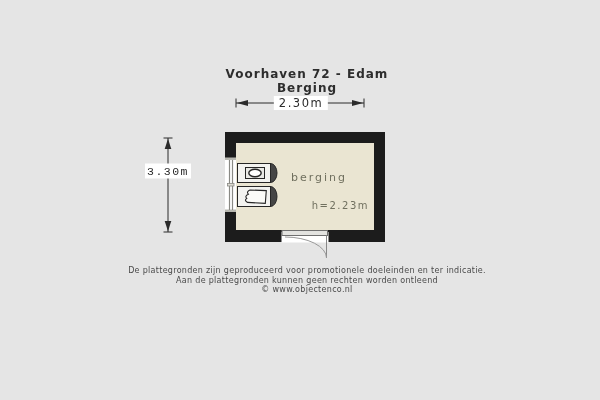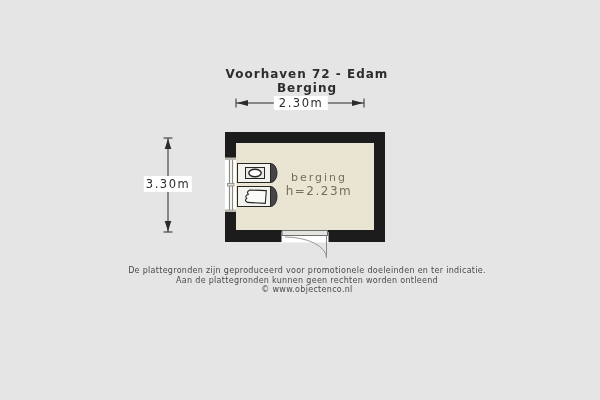--- a/index.html
+++ b/index.html
@@ -11,22 +11,22 @@
   .title-line{font-weight:bold;font-size:12px;letter-spacing:1px;color:#2d2d2d;line-height:14px;}
 
   
   .walls{position:absolute;left:225px;top:132px;width:160px;height:110px;background:#1c1c1c;z-index:1;}
   .floor{position:absolute;left:236px;top:143px;width:138px;height:87px;background:#eae5d2;z-index:1;}
   .window-opening{position:absolute;left:225px;top:158px;width:11px;height:54px;background:#ffffff;z-index:2;}
 
   
   .room-label{position:absolute;left:269px;top:171px;width:100px;text-align:center;z-index:3;
               font-size:11px;letter-spacing:2px;color:#70705f;}
-  .room-height{position:absolute;left:269px;top:184px;width:100px;text-align:center;z-index:3;
-               font-size:12px;letter-spacing:1.5px;color:#70705f;}
+  .room-height{position:absolute;left:269px;top:200px;width:100px;text-align:right;z-index:3;
+               font-size:10px;letter-spacing:1.5px;color:#70705f;}
 
   
   .overlay{position:absolute;left:0;top:0;z-index:5;}
 
   
   .dim-label{position:absolute;z-index:6;background:#ffffff;color:#2b2b2b;
              font-size:11.5px;letter-spacing:1.5px;padding:0 5px;
              transform:translate(-50%,-50%);white-space:nowrap;}
 
   
@@ -91,21 +91,21 @@
 
     <g>
       <rect x="281.5" y="232" width="47" height="10.5" fill="#ffffff" stroke="none"></rect>
       <rect x="282" y="230.5" width="45.5" height="5" fill="#e3e3e0" stroke="#6f6f6f" stroke-width="1"></rect>
       <line x1="326.5" y1="235.5" x2="326.5" y2="258" stroke="#888888" stroke-width="1"></line>
       <path d="M285,237 A41.5,21 0 0 1 326.5,258" fill="none" stroke="#999999" stroke-width="1"></path>
     </g>
   </svg>
 
   <div class="dim-label" style="left:301px;top:103px;">2.30m</div>
-  <div class="dim-label" style="left:168px;top:184px;padding:1px 2px;">3.30m</div>
+  <div class="dim-label" style="left:168px;top:171px;padding:1px 2px;font-family:Liberation Mono, monospace;">3.30m</div>
 
   <div class="footer">
     <div class="footer-line">De plattegronden zijn geproduceerd voor promotionele doeleinden en ter indicatie.</div>
     <div class="footer-line">Aan de plattegronden kunnen geen rechten worden ontleend</div>
     <div class="footer-line">© www.objectenco.nl</div>
   </div>
 
 </div>
 
 </body></html>

